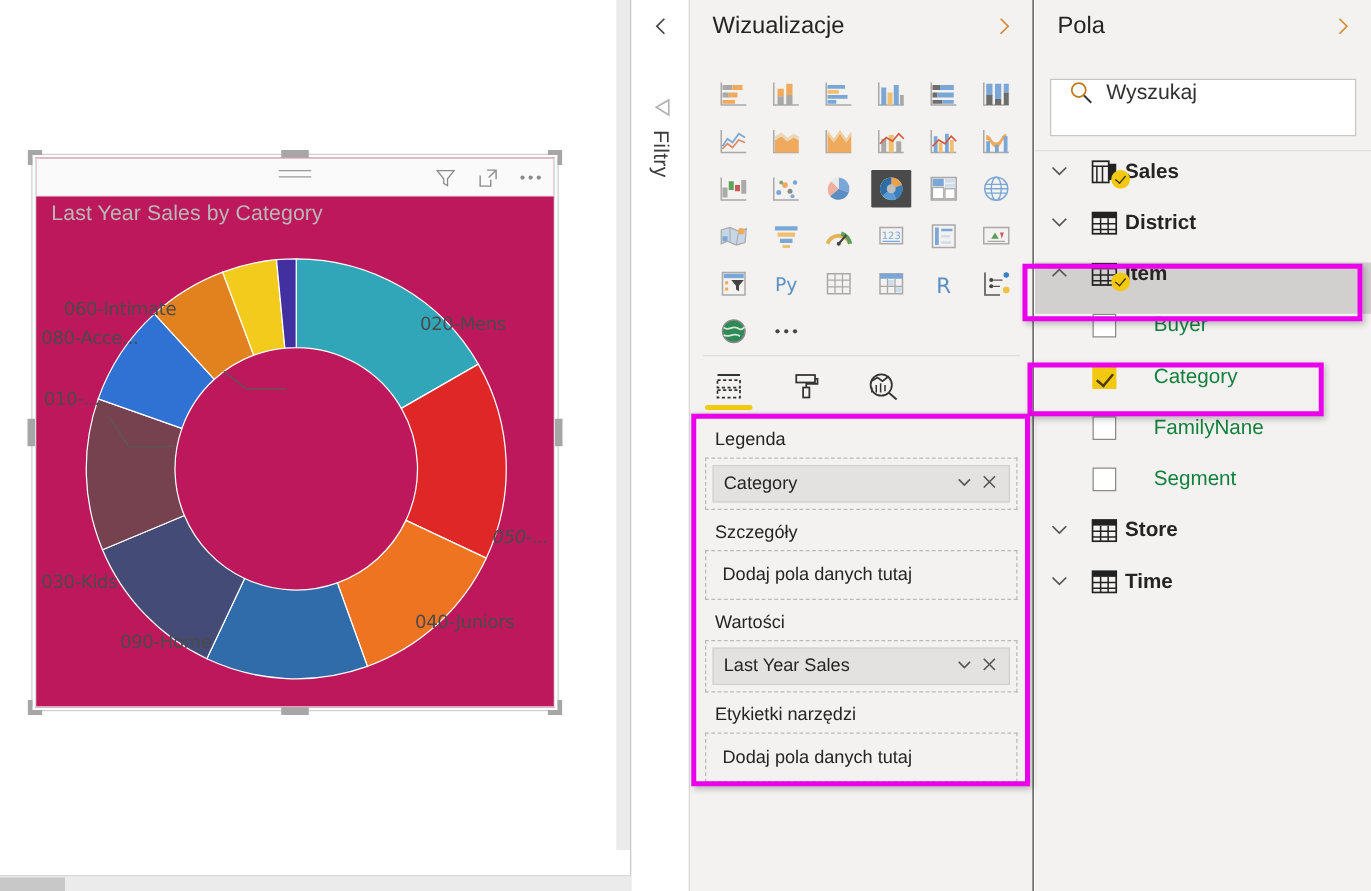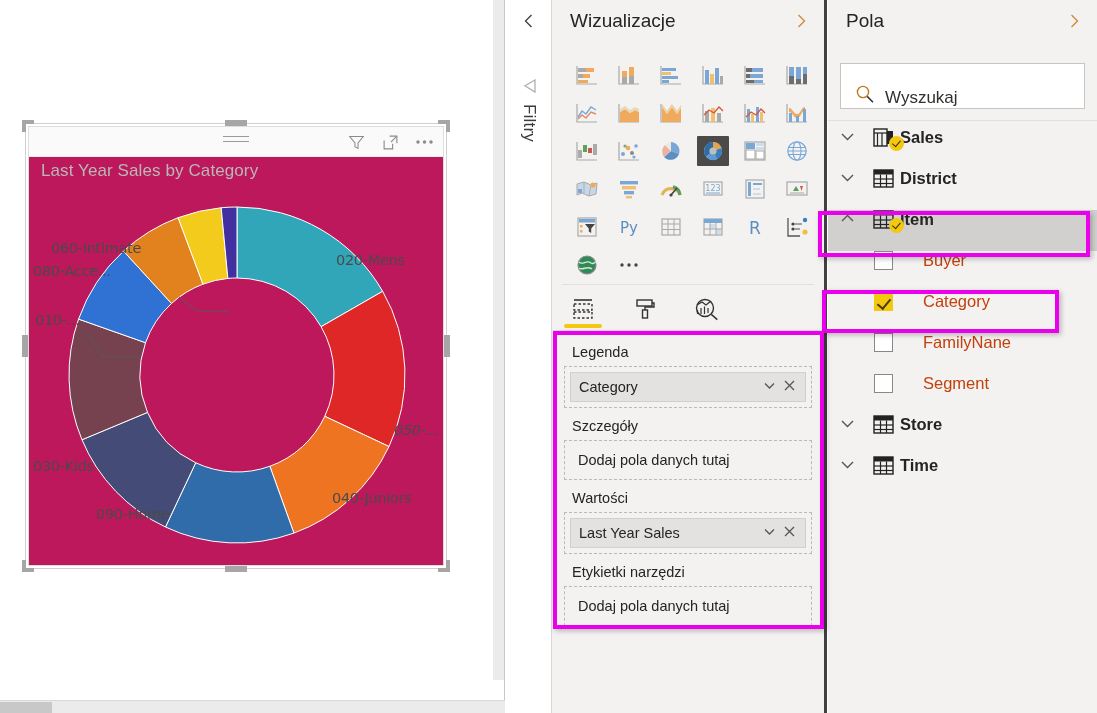--- a/index.html
+++ b/index.html
@@ -85,21 +85,21 @@
   .rail-collapse { position: absolute; left: 14px; top: 12px; cursor: pointer; }
   .rail-funnel { position: absolute; left: 13px; top: 76px; }
   .rail-text {
     position: absolute; left: 50%; top: 104px; transform: translateX(-50%);
     writing-mode: vertical-rl; font-size: 17px; color: #3b3b3b; letter-spacing: .2px;
   }
 
   
   .viz-panel {
     position: absolute; left: 552px; top: 0; width: 275px; height: 713px;
-    background: #f3f2f1; border-right: 3px solid #404040;
+    background: #f3f2f1; border-right: 1px solid #404040;
   }
   .viz-head {
     position: absolute; left: 0; top: 0; width: 100%; height: 44px;
   }
   .viz-head .t { position: absolute; left: 18px; top: 10px; font-size: 19px; color: #252423; }
   .viz-head .chev { position: absolute; right: 14px; top: 12px; cursor: pointer; }
   .viz-grid {
     position: absolute; left: 14px; top: 56px; width: 250px;
     display: grid; grid-template-columns: repeat(6, 42px); grid-auto-rows: 38px;
   }
@@ -137,36 +137,36 @@
   
   .fields-panel {
     position: absolute; left: 828px; top: 0; width: 269px; height: 713px;
     background: #f3f2f1;
   }
   .fld-head { position: absolute; left: 0; top: 0; width: 100%; height: 44px; }
   .fld-head .t { position: absolute; left: 18px; top: 10px; font-size: 19px; color: #252423; }
   .fld-head .chev { position: absolute; right: 14px; top: 12px; cursor: pointer; }
   .search-wrap {
     position: absolute; left: 12px; top: 63px; width: 245px; height: 46px;
-    background: #ffffff; border: 1px solid #c8c6c4; display: flex; align-items: flex-end;
+    background: #ffffff; border: 1px solid #c8c6c4; display: flex; align-items: flex-start;
   }
   .search-wrap .si { margin: 0 10px 0 14px; }
   .search-wrap .sp { font-size: 17px; color: #323130; }
   .fld-divider { position: absolute; left: 0; right: 0; top: 120px; height: 1px; background: #e1dfdd; }
 
   .tree { position: absolute; left: 0; top: 128px; width: 100%; }
   .tree-row {
     position: relative; height: 41px; display: flex; align-items: flex-start; cursor: pointer;
   }
   .tree-row.table .tname { font-size: 16.5px; color: #252423; font-weight: bold; }
   .tree-row.highlight-bg { background: #d2d0ce; }
   .tw-chev { width: 38px; display: flex; justify-content: center; }
   .tw-icon { width: 34px; display: flex; justify-content: center; position: relative; }
   .tree-row.field { padding-left: 46px; }
-  .tree-row.field .fname { font-size: 16.5px; color: #c2410c; margin-left: 30px; }
+  .tree-row.field .fname { font-size: 16.5px; color: #15803d; margin-left: 30px; }
   .cbox {
     width: 19px; height: 19px; border: 1.5px solid #8a8886; background: #fff;
     display: inline-block; position: relative;
   }
   .cbox.on { background: #f2c811; border-color: #f2c811; }
   .cbox.on::after {
     content: ""; position: absolute; left: 5px; top: 3px; width: 6px; height: 11px;
     border-right: 2px solid #4a3c00; border-bottom: 2px solid #4a3c00; transform: rotate(40deg);
   }
   .badge-check {

